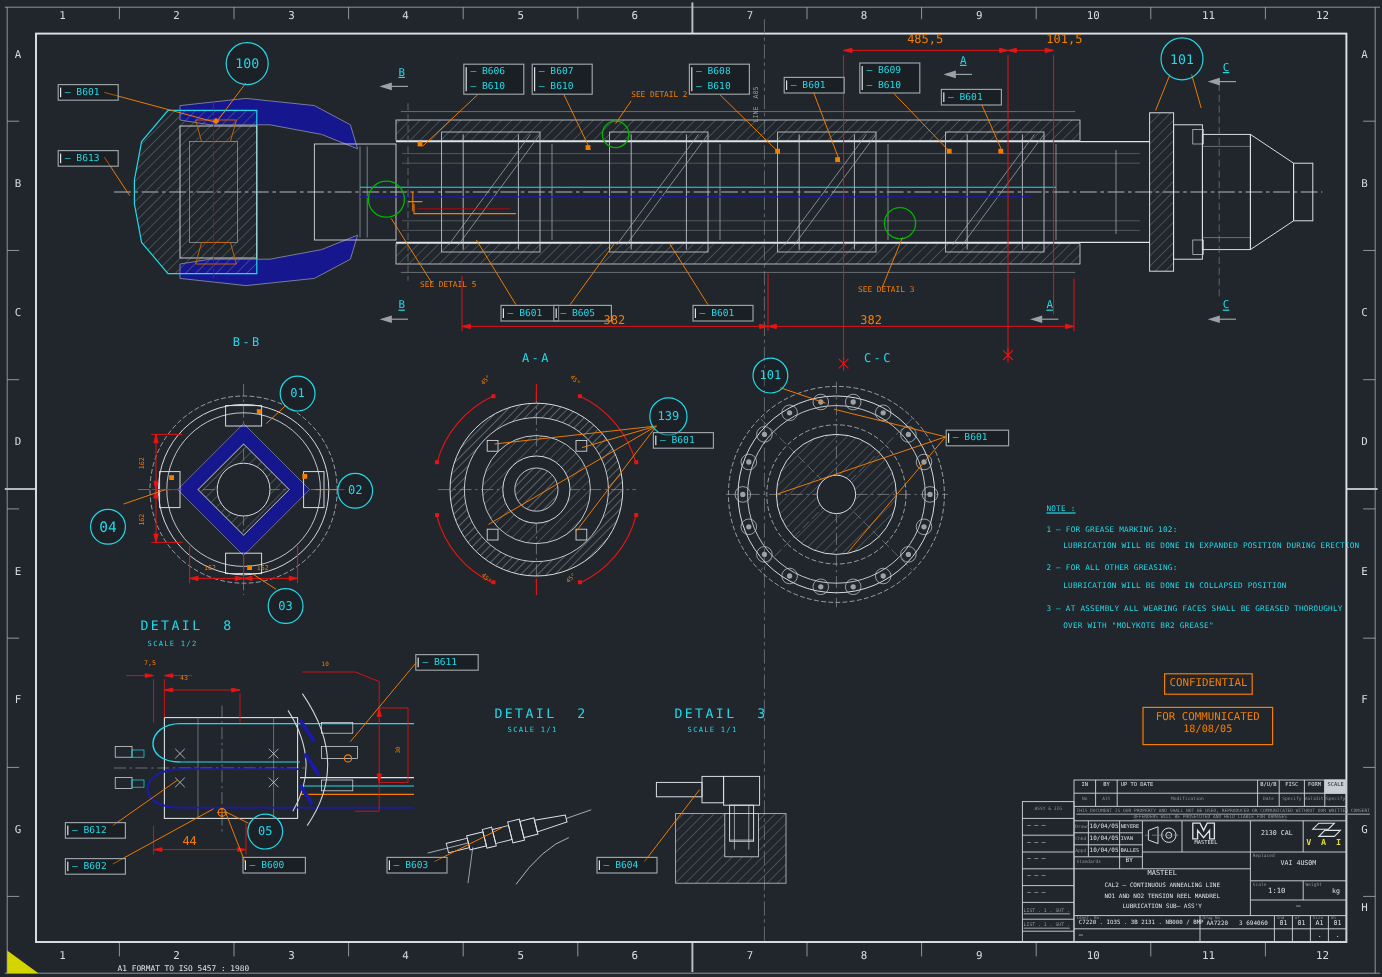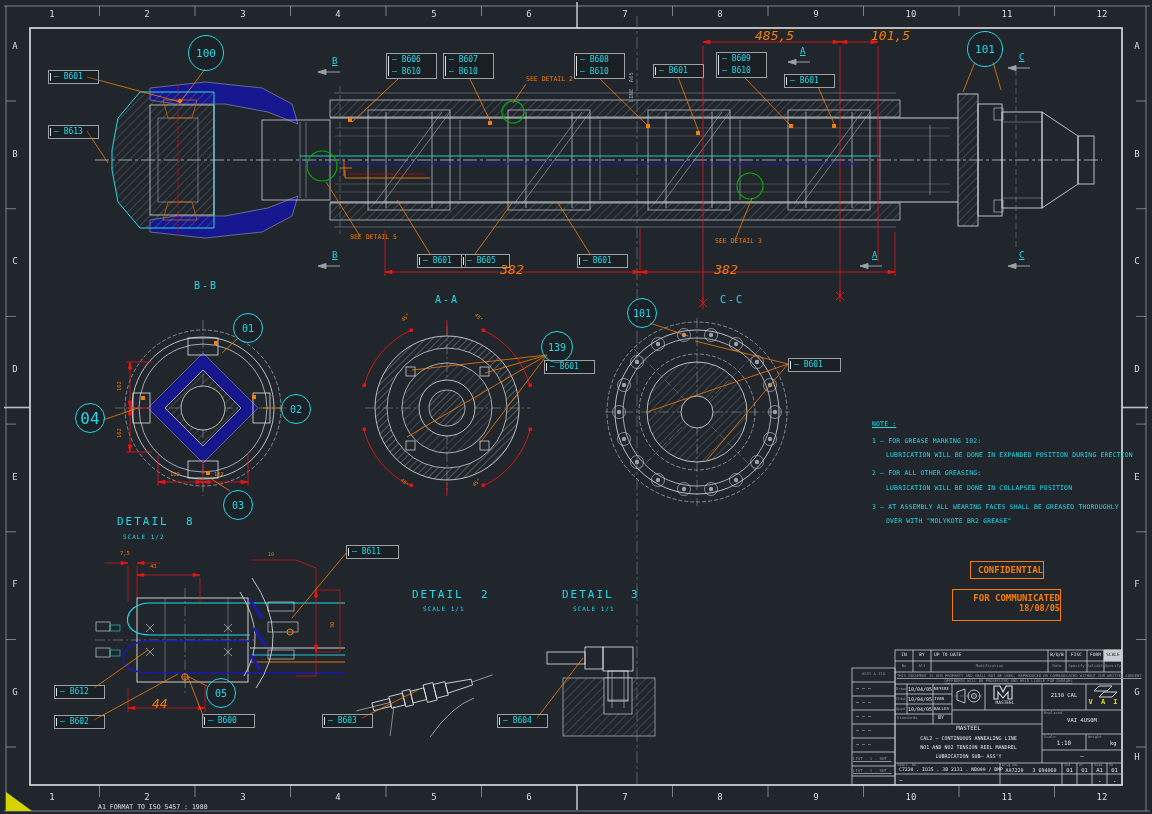--- a/index.html
+++ b/index.html
@@ -12,25 +12,25 @@
   .gridlet{color:#d8dcdf;font-size:9px;width:14px;text-align:center;}
   .pbox{position:absolute;border:1px solid #9aa2a8;color:#22d9e8;font-size:8px;line-height:12px;
         padding:0 2px 0 5px;background:rgba(12,16,20,.3);}
   .pbox::before{content:"";position:absolute;left:1px;top:2px;bottom:2px;width:1px;background:#dfe3e6;}
   .balloon{position:absolute;border:1.4px solid #22d9e8;border-radius:50%;color:#22d9e8;
            display:flex;align-items:center;justify-content:center;background:rgba(12,16,20,.2);}
   .seclet{color:#22d9e8;font-size:9px;text-decoration:underline;}
   .stitle{color:#22d9e8;font-size:10px;letter-spacing:2px;}
   .dtitle{color:#22d9e8;font-size:11px;letter-spacing:2px;}
   .dscale{color:#22d9e8;font-size:6px;letter-spacing:1px;}
-  .dim{color:#f57d00;font-size:13px;font-style:italic;}
+  .dim{color:#f57d00;font-size:10px;}
   .dims{color:#f57d00;font-size:5.5px;}
   .see{color:#f57d00;font-size:6.5px;}
   .note{color:#22d9e8;font-size:6.4px;letter-spacing:.2px;}
-  .stamp{position:absolute;border:1.3px solid #f57d00;color:#f57d00;text-align:right;font-weight:bold;}
+  .stamp{position:absolute;border:1.3px solid #f57d00;color:#f57d00;text-align:center;}
   .tb{color:#dfe3e6;}
   .tbl{color:#8d959b;font-size:3.8px;}
 </style>
 </head>
 <body>
 
 <div id="sheet">
 
 <svg width="1152" height="814" viewBox="0 0 1152 814">
 <defs>
@@ -606,21 +606,21 @@
 <div class="t see" style="left:526px;top:76px">SEE DETAIL 2</div>
 <div class="t see" style="left:715px;top:238px">SEE DETAIL 3</div>
 
 <div class="balloon" style="left:188px;top:35px;width:34px;height:34px;font-size:11px">100</div>
 <div class="balloon" style="left:967px;top:31px;width:34px;height:34px;font-size:11px">101</div>
 <div class="balloon" style="left:627px;top:298px;width:28px;height:28px;font-size:10px">101</div>
 <div class="balloon" style="left:541px;top:331px;width:30px;height:30px;font-size:10px">139</div>
 <div class="balloon" style="left:233px;top:313px;width:28px;height:28px;font-size:10px">01</div>
 <div class="balloon" style="left:281px;top:394px;width:28px;height:28px;font-size:10px">02</div>
 <div class="balloon" style="left:223px;top:490px;width:28px;height:28px;font-size:10px">03</div>
-<div class="balloon" style="left:75px;top:403px;width:28px;height:28px;font-size:16px">04</div>
+<div class="balloon" style="left:75px;top:424px;width:28px;height:28px;font-size:12px">04</div>
 <div class="balloon" style="left:206px;top:678px;width:28px;height:28px;font-size:10px">05</div>
 
 <div class="pbox" style="left:48px;top:70px;width:42px">– B601</div>
 <div class="pbox" style="left:48px;top:125px;width:42px">– B613</div>
 <div class="pbox" style="left:386px;top:53px;width:42px">
       <span style="display:block">– B606</span>
       <span style="display:block">– B610</span>
     </div>
 <div class="pbox" style="left:443px;top:53px;width:42px">
       <span style="display:block">– B607</span>

